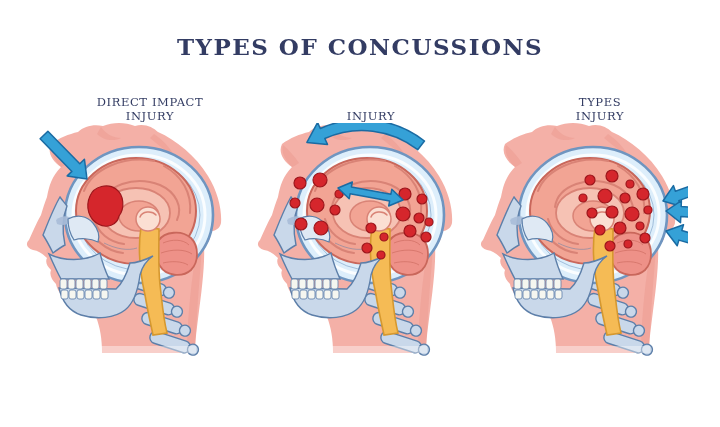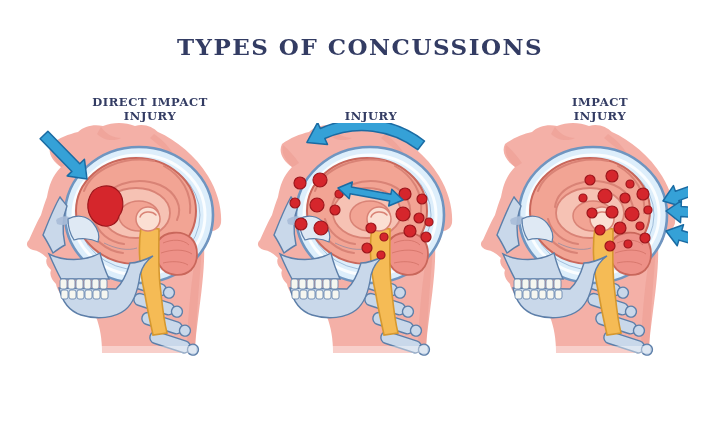--- a/index.html
+++ b/index.html
@@ -1,20 +1,20 @@
 <!DOCTYPE html>
 <html style="--c-title: #333c63; --c-skin: #f4b0a7; --c-skin_shade: #eb9a90; --c-skull_bone: #c9d8ea; --c-skull_bone_light: #dfe9f4; --c-skull_line: #5d7fa9; --c-cranium_fill: #ddeefb; --c-cranium_line: #6f95c0; --c-brain_fill: #f2a494; --c-brain_line: #c9675b; --c-brain_swirl: #d98376; --c-brain_inner: #f6c2b4; --c-brain_core: #fbdfd3; --c-cerebellum: #ee9188; --c-stem_fill: #f5bb55; --c-stem_line: #d6982f; --c-teeth: #f5f6f0; --c-arrow_fill: #35a1d7; --c-arrow_line: #1a6ba3; --c-spot_fill: #d5262c; --c-spot_line: #9c161c;"><head>
 <meta charset="utf-8">
 <style>
   html,body{margin:0;padding:0;background:#fff;}
   .stage{position:relative;width:688px;height:427px;background:#ffffff;overflow:hidden;
          font-family:"DejaVu Serif","Liberation Serif",serif;}
   .title{position:absolute;top:33px;left:0;width:720px;text-align:center;
          font-size:23px;font-weight:700;letter-spacing:1.5px;color:var(--c-title,#333c63);}
-  .panel-label{position:absolute;top:96px;text-align:center;font-size:11.5px;font-weight:700;
+  .panel-label{position:absolute;top:96px;text-align:center;font-size:11.5px;font-weight:400;
          letter-spacing:.6px;line-height:13.5px;color:var(--c-title,#333c63);}
   #lbl-0{left:55px;width:190px;}
   #lbl-1{left:258px;width:226px;}
   #lbl-2{left:505px;width:190px;}
   #art{position:absolute;top:123px;left:0;}
   .skin{fill:var(--c-skin);}
   .skinshade{fill:var(--c-skin_shade);opacity:.5;}
   .bone{fill:var(--c-skull_bone);stroke:var(--c-skull_line);stroke-width:1.4;}
   .bonelight{fill:var(--c-skull_bone_light);stroke:var(--c-skull_line);stroke-width:1.2;}
   .cranium{fill:var(--c-cranium_fill);stroke:var(--c-cranium_line);stroke-width:2.6;}
@@ -42,21 +42,21 @@
 
   <div class="panel-label" id="lbl-0">
     <span>DIRECT IMPACT</span><br>
     <span>INJURY</span>
   </div>
   <div class="panel-label" id="lbl-1">
     <br>
     <span>INJURY</span>
   </div>
   <div class="panel-label" id="lbl-2">
-    <span>IMPACT</span><br>
+    <span>TYPES</span><br>
     <span>INJURY</span>
   </div>
 
   <svg id="art" width="720" height="240" viewBox="0 0 720 240">
     <defs>
       <g id="head">
 
         <path class="skin" d="M55,44 C46,38 41,29 45,21 C53,15 63,11 72,9 C78,3 88,1 97,3 C107,-1 119,-1 129,3 C138,0 147,4 152,9 C170,17 190,33 202,53 C212,69 216,87 215,100 C214,106 208,109 202,108 C206,114 204,119 198,122 C199,141 196,166 192,196 C190,211 189,221 189,230 L96,230 C96,216 94,204 90,194 C80,188 69,184 61,177 C55,172 51,167 50,161 C46,157 43,152 45,147 C41,143 39,139 41,135 C37,131 33,128 27,127 C21,125 19,121 23,117 C27,108 31,99 35,92 C37,85 39,79 41,74 C43,63 46,53 55,44 Z"></path>
 
         <path class="skinshade" d="M55,44 C48,37 44,29 46,22 C52,27 58,34 62,40 C59,42 57,43 55,44 Z"></path>

